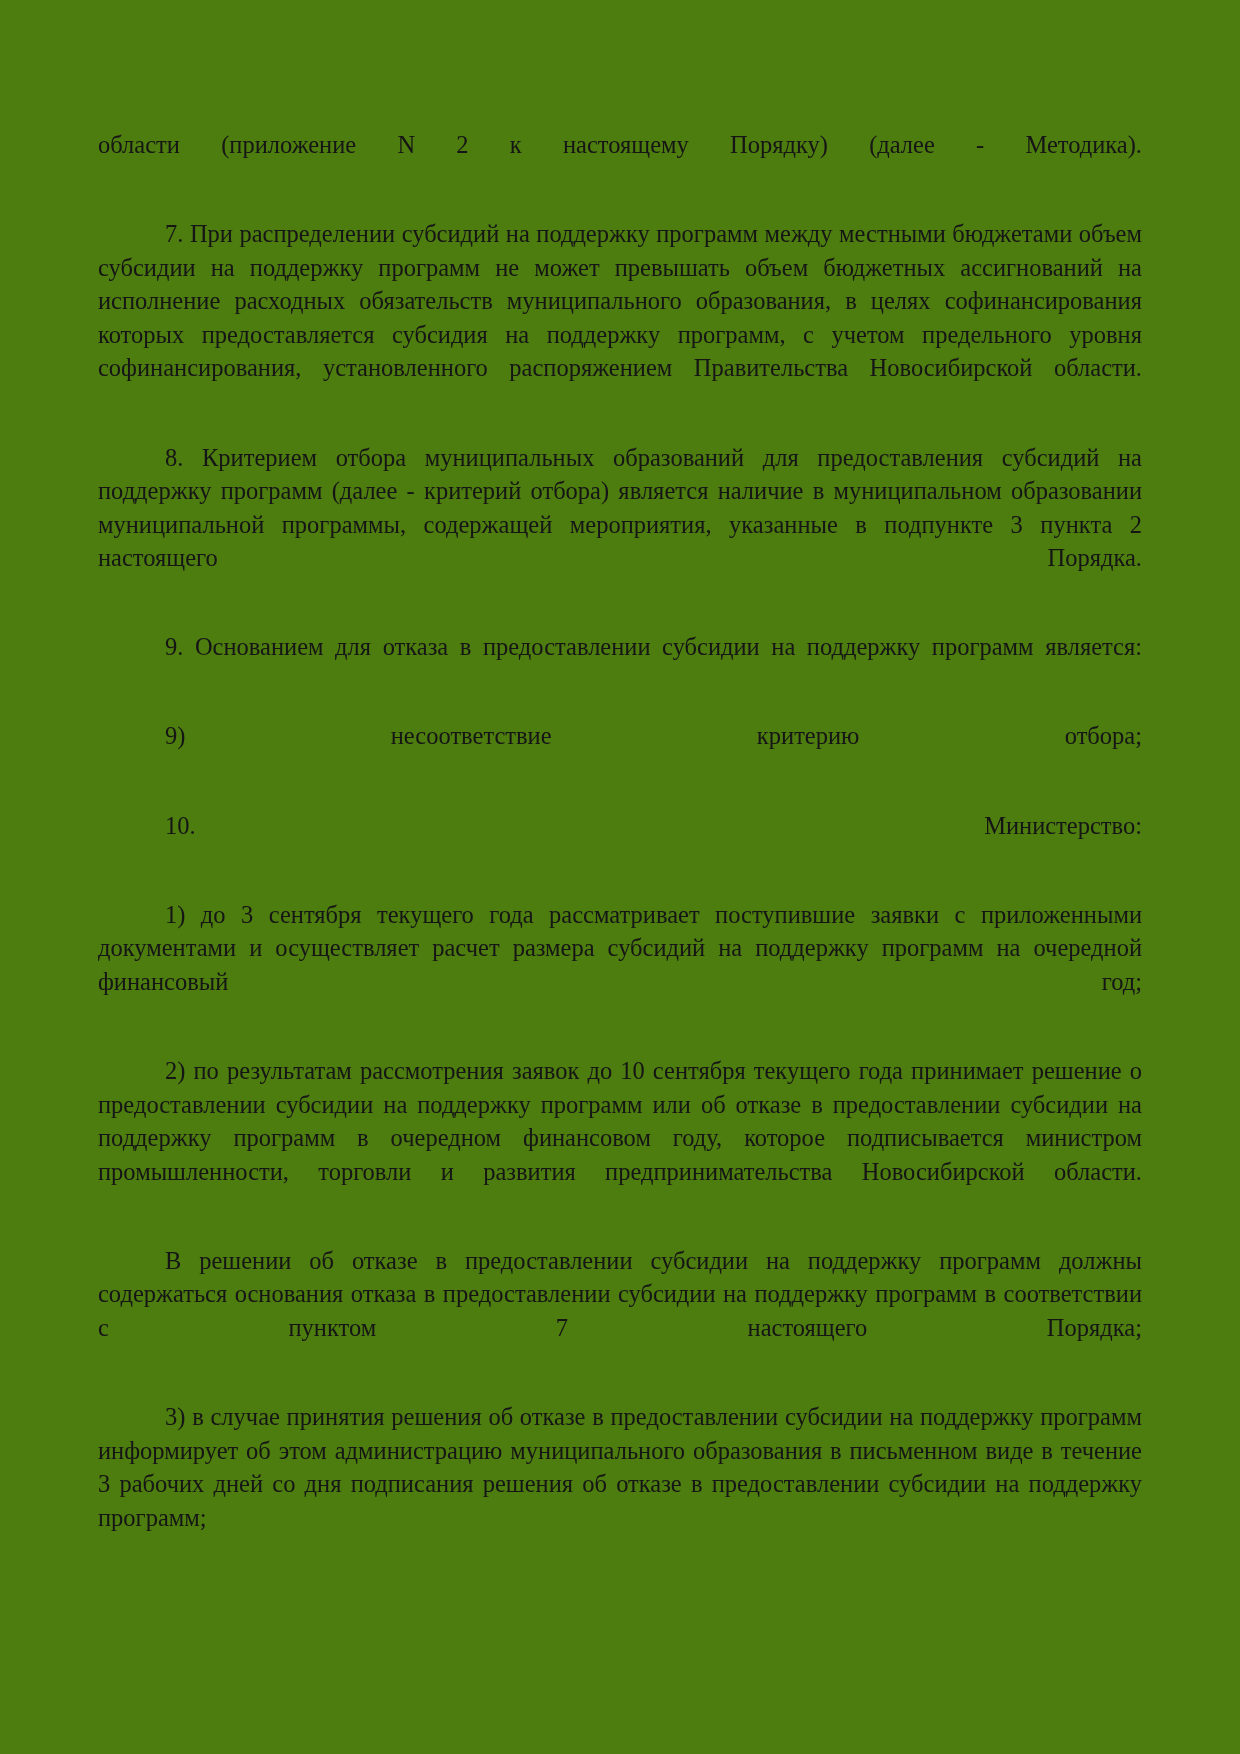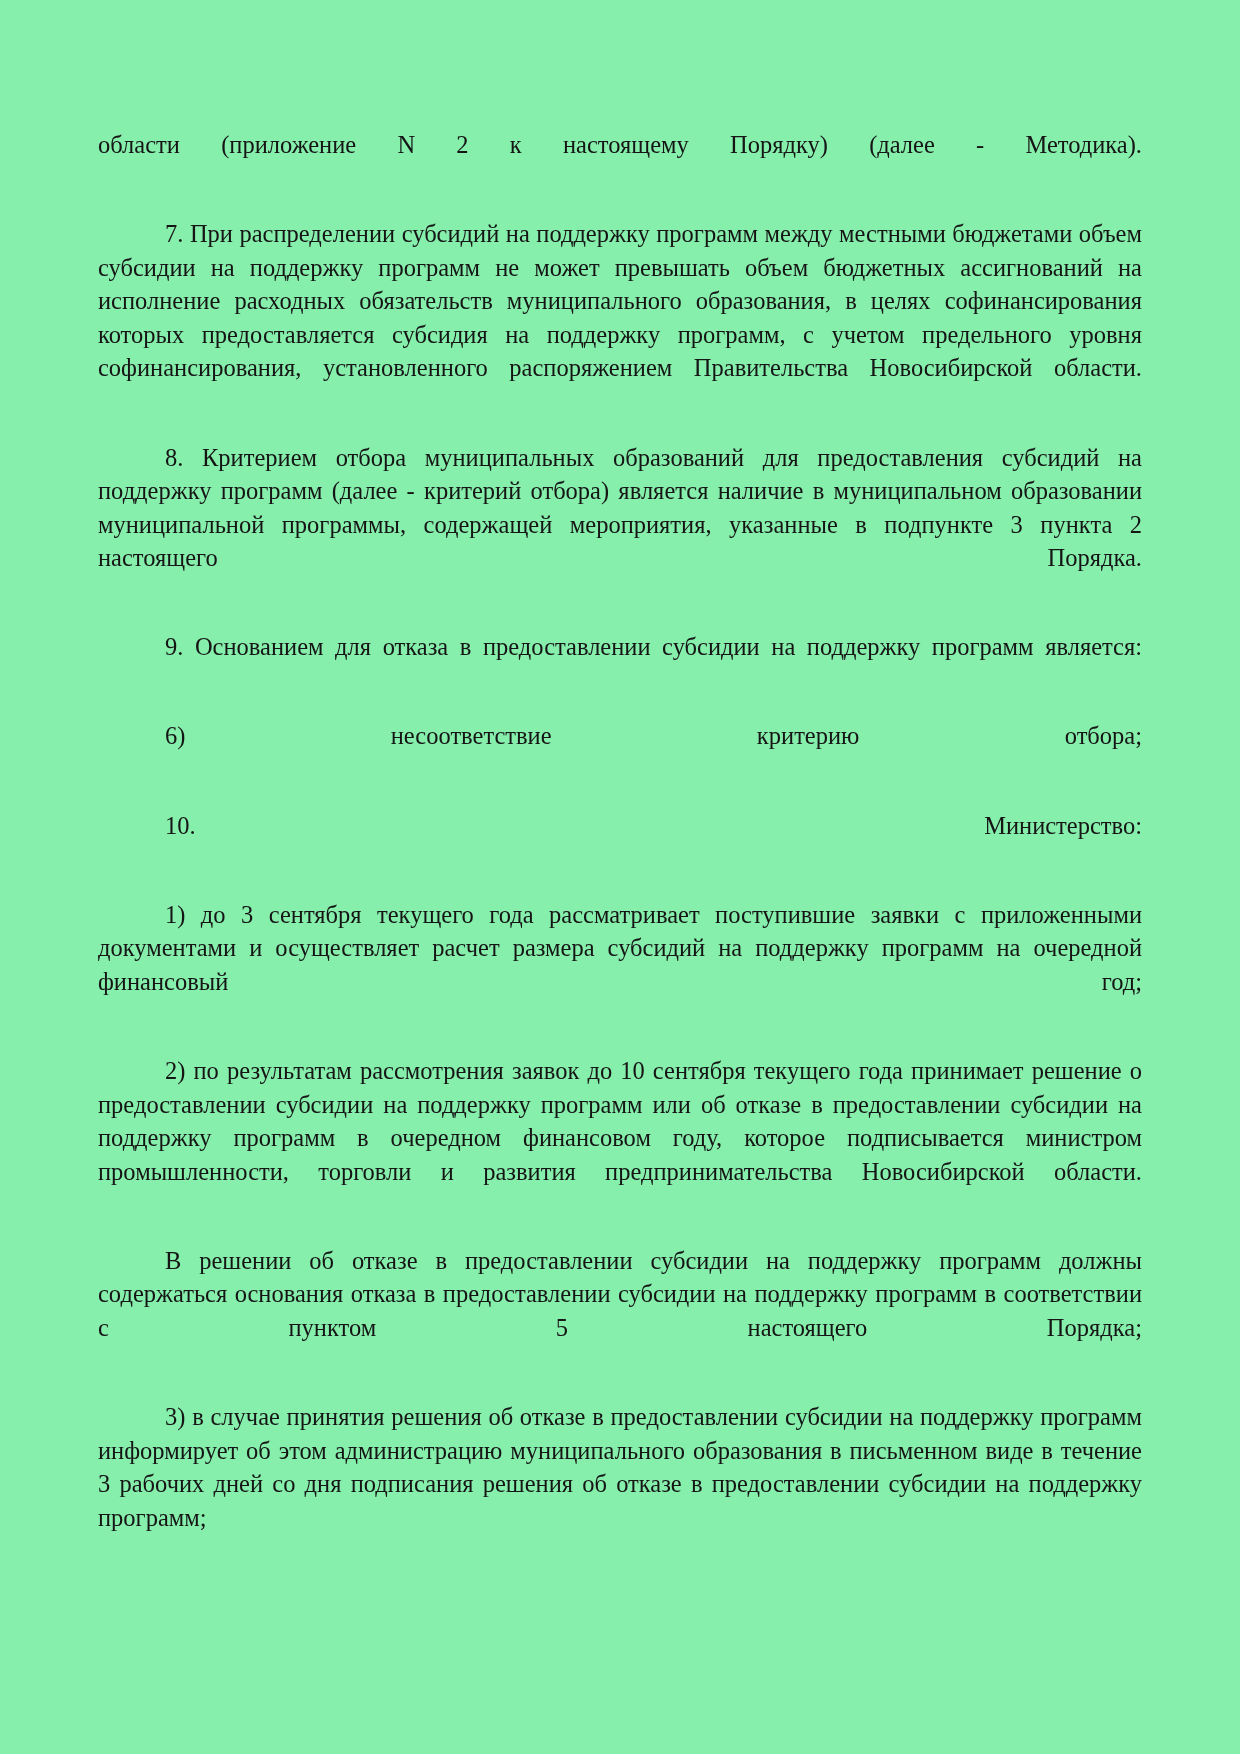--- a/index.html
+++ b/index.html
@@ -5,21 +5,21 @@
 <style>
   html, body {
     margin: 0;
     padding: 0;
     background: #ffffff;
   }
   .page {
     position: relative;
     width: 1240px;
     height: 1754px;
-    background: #86efac;
+    background: #4d7c0f;
     margin: 0 auto;
     overflow: hidden;
     box-sizing: border-box;
   }
   .doc-body {
     position: absolute;
     left: 98px;
     top: 128px;
     width: 1044px;
     font-family: "Liberation Serif", "DejaVu Serif", serif;
@@ -51,20 +51,20 @@
 </style>
 </head>
 <body>
 
 <div class="page">
   <div class="doc-body" id="doc-body">
       <p class="para">области (приложение N 2 к настоящему Порядку) (далее - Методика).</p>
       <p class="para indented">7. При распределении субсидий на поддержку программ между местными бюджетами объем субсидии на поддержку программ не может превышать объем бюджетных ассигнований на исполнение расходных обязательств муниципального образования, в целях софинансирования которых предоставляется субсидия на поддержку программ, с учетом предельного уровня софинансирования, установленного распоряжением Правительства Новосибирской области.</p>
       <p class="para indented">8. Критерием отбора муниципальных образований для предоставления субсидий на поддержку программ (далее - критерий отбора) является наличие в муниципальном образовании муниципальной программы, содержащей мероприятия, указанные в подпункте 3 пункта 2 настоящего Порядка.</p>
       <p class="para indented">9. Основанием для отказа в предоставлении субсидии на поддержку программ является:</p>
-      <p class="para indented">6) несоответствие критерию отбора;</p>
+      <p class="para indented">9) несоответствие критерию отбора;</p>
       <p class="para indented">10. Министерство:</p>
       <p class="para indented">1) до 3 сентября текущего года рассматривает поступившие заявки с приложенными документами и осуществляет расчет размера субсидий на поддержку программ на очередной финансовый год;</p>
       <p class="para indented">2) по результатам рассмотрения заявок до 10 сентября текущего года принимает решение о предоставлении субсидии на поддержку программ или об отказе в предоставлении субсидии на поддержку программ в очередном финансовом году, которое подписывается министром промышленности, торговли и развития предпринимательства Новосибирской области.</p>
-      <p class="para indented">В решении об отказе в предоставлении субсидии на поддержку программ должны содержаться основания отказа в предоставлении субсидии на поддержку программ в соответствии с пунктом 5 настоящего Порядка;</p>
+      <p class="para indented">В решении об отказе в предоставлении субсидии на поддержку программ должны содержаться основания отказа в предоставлении субсидии на поддержку программ в соответствии с пунктом 7 настоящего Порядка;</p>
       <p class="para indented">3) в случае принятия решения об отказе в предоставлении субсидии на поддержку программ информирует об этом администрацию муниципального образования в письменном виде в течение 3 рабочих дней со дня подписания решения об отказе в предоставлении субсидии на поддержку программ;</p>
     </div>
 </div>
 
 </body></html>

